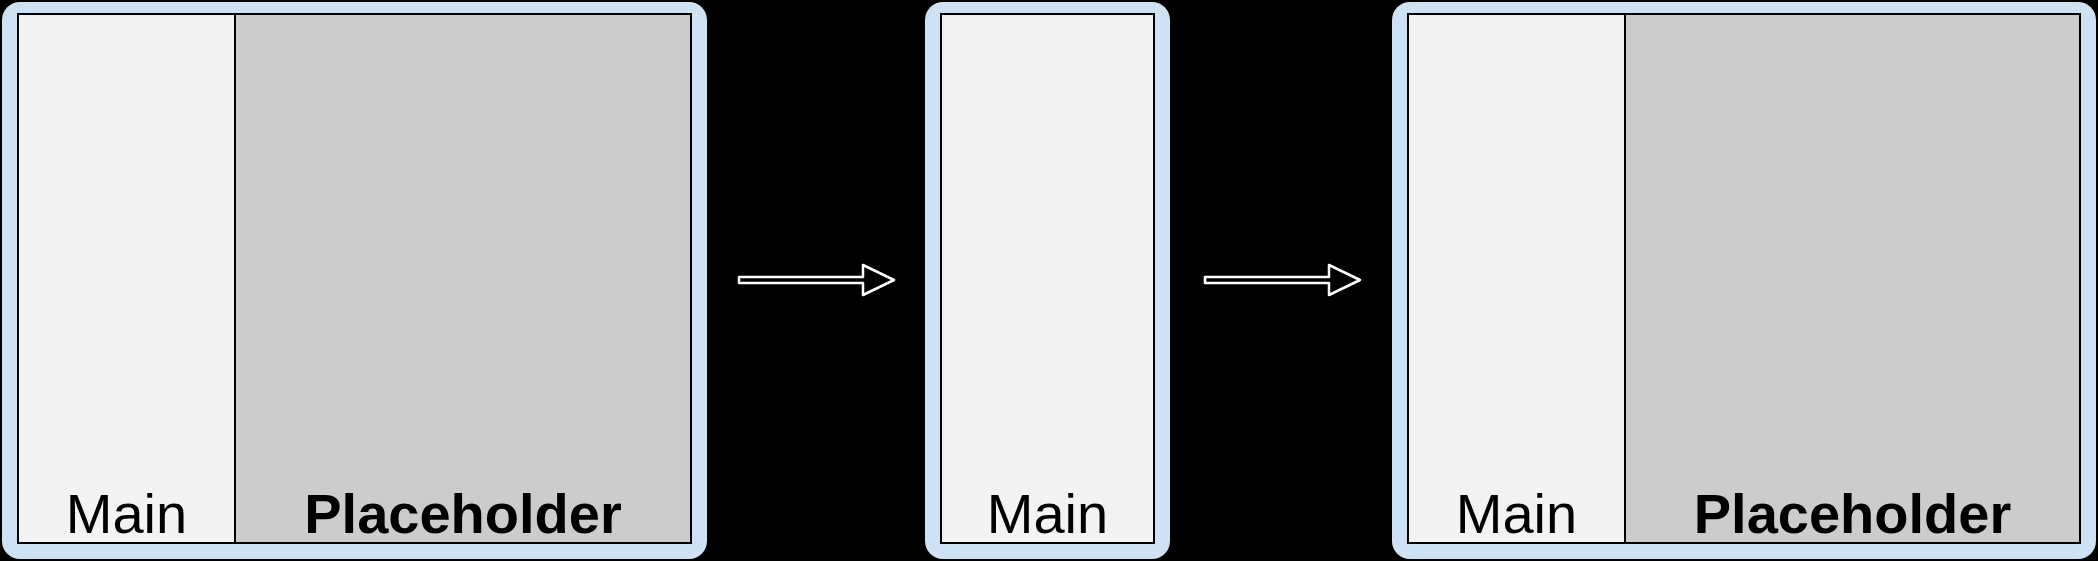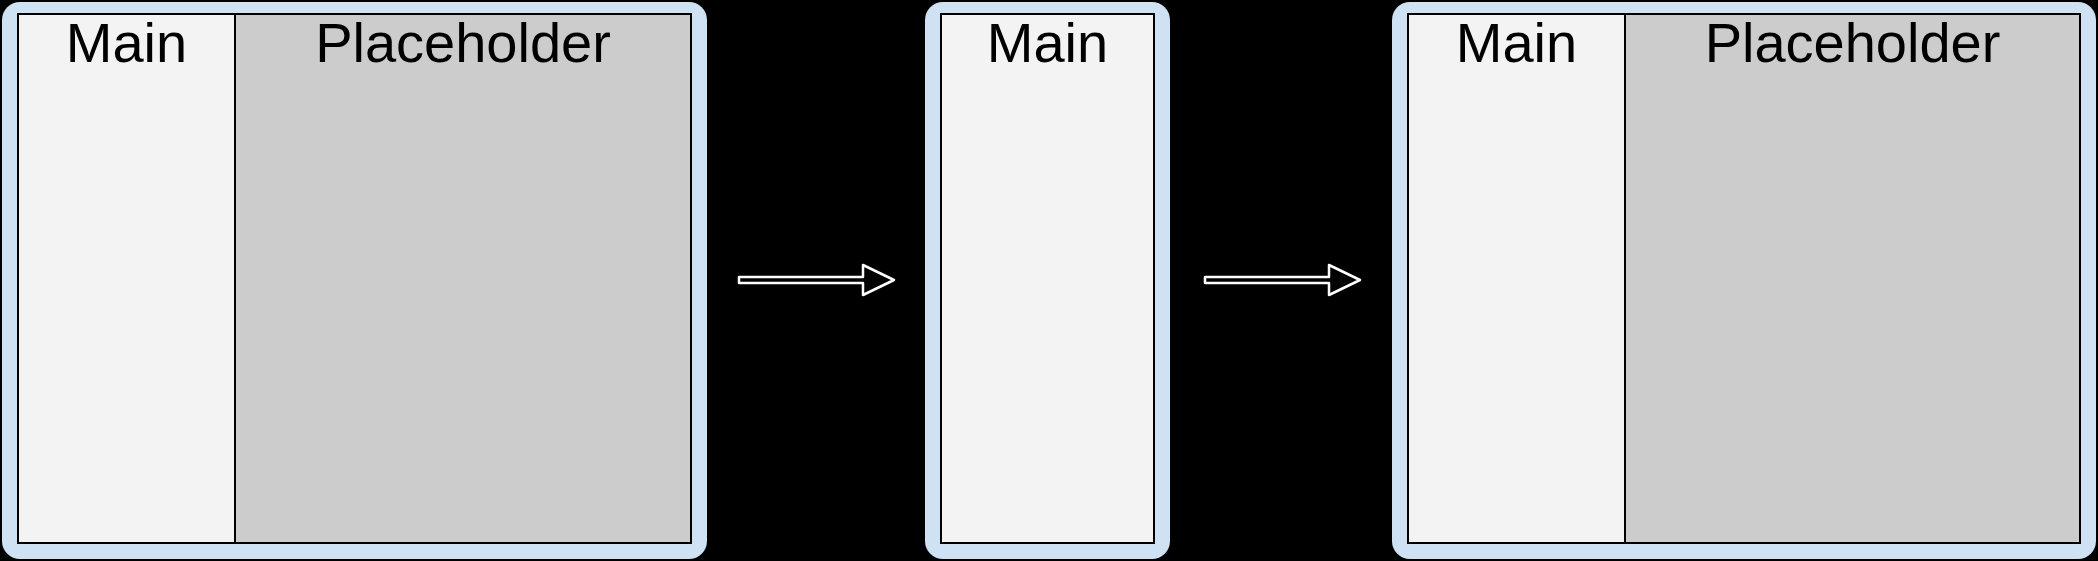--- a/index.html
+++ b/index.html
@@ -32,37 +32,38 @@
     height: 100%;
     box-sizing: border-box;
     border: 2px solid #000;
     display: flex;
     flex-direction: row;
     align-items: stretch;
     background: #f3f3f3;
   }
   .pane {
     display: flex;
-    align-items: flex-start;
+    align-items: flex-end;
     justify-content: center;
     box-sizing: border-box;
   }
   .pane-main {
     background: #f3f3f3;
     width: 215px;
     flex: 0 0 auto;
   }
   .panel-compact .pane-main {
     width: 100%;
     flex: 1 1 auto;
   }
   .pane-placeholder {
     background: #cccccc;
     flex: 1 1 auto;
     border-left: 2px solid #000;
+    font-weight: bold;
   }
   .pane-label {
     font-size: 56px;
     line-height: 1;
     color: #000000;
     white-space: nowrap;
   }
   .arrow {
     position: absolute;
     top: 258px;

